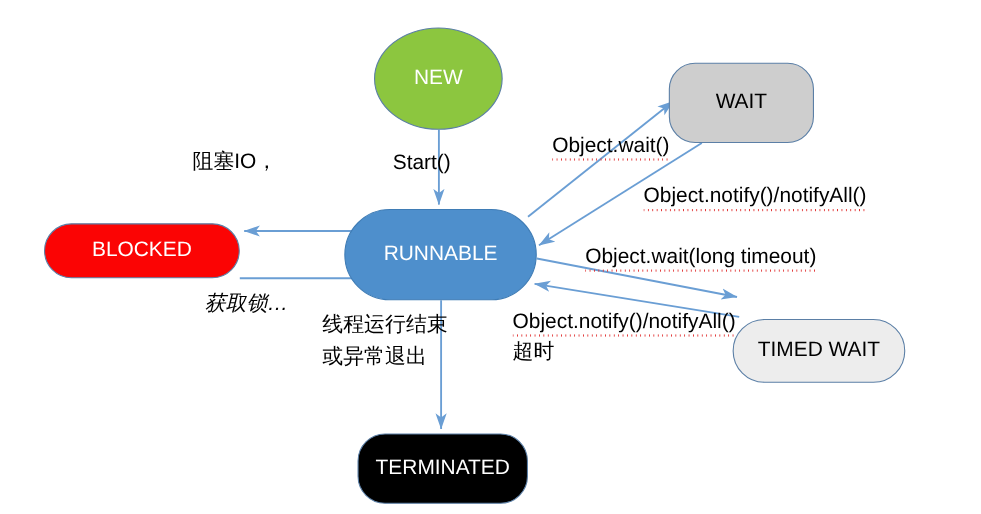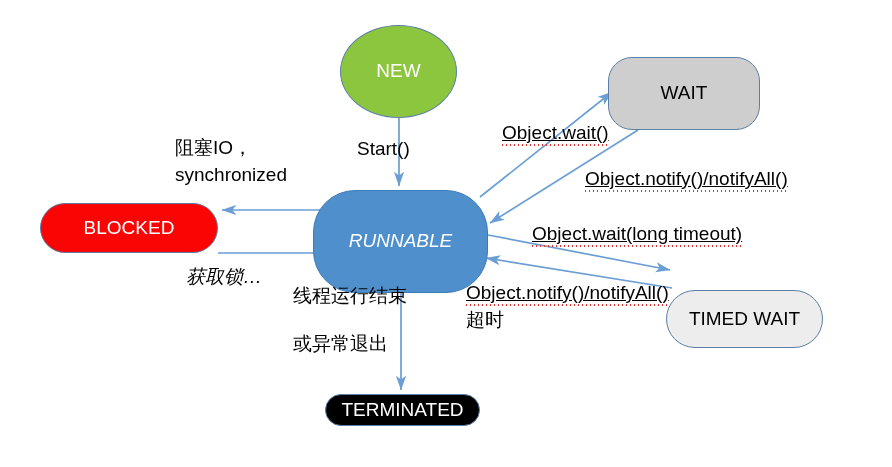--- a/index.html
+++ b/index.html
@@ -41,43 +41,42 @@
     border-radius: 50%;
     background: #8CC63F;
     border: 1.3px solid #5B7FA6;
     color: #ffffff;
     font-size: 19px;
   }
   .node-runnable {
     left: 313px;
     top: 190px;
     width: 175px;
-    height: 103px;
+    height: 83px;
     border-radius: 42px;
     background: #4E8FCC;
     border: 1.3px solid #3F7CB5;
     color: #ffffff;
     font-size: 19px;
-    font-style: italic;
   }
   .node-blocked {
     left: 40px;
     top: 203px;
     width: 178px;
     height: 50px;
     border-radius: 26px;
     background: #FB0404;
     border: 1.3px solid #5B7FA6;
     color: #ffffff;
     font-size: 19px;
   }
   .node-wait {
     left: 608px;
     top: 57px;
-    width: 152px;
+    width: 132px;
     height: 73px;
     border-radius: 24px;
     background: #CECECE;
     border: 1.3px solid #5B7FA6;
     color: #000000;
     font-size: 19px;
   }
   .node-timedwait {
     left: 666px;
     top: 258px;
@@ -87,21 +86,21 @@
     background: #EDEDED;
     border: 1.3px solid #5B7FA6;
     color: #000000;
     font-size: 19px;
     margin-top: 32px;
   }
   .node-terminated {
     left: 325px;
     top: 394px;
     width: 155px;
-    height: 32px;
+    height: 64px;
     border-radius: 25px;
     background: #000000;
     border: 1.3px solid #5B7FA6;
     color: #ffffff;
     font-size: 19px;
   }
   .edge-label {
     position: absolute;
     color: #000000;
     font-size: 19px;
@@ -111,21 +110,20 @@
   }
   .spell {
     background-image: linear-gradient(
       to right,
       #E03030 0px, #E03030 1.2px, transparent 1.2px, transparent 2.4px
     );
     background-repeat: repeat-x;
     background-size: 4px 2px;
     background-position: 0 100%;
     padding-bottom: 2px;
-    text-decoration: underline;
   }
 </style>
 </head>
 <body>
 
 <div id="canvas">
 
   <svg id="edges" viewBox="0 0 892 467" xmlns="http://www.w3.org/2000/svg">
     <defs>
       <marker id="ah" markerWidth="10" markerHeight="10" refX="8.4" refY="3.2" orient="auto" markerUnits="strokeWidth">
@@ -171,27 +169,26 @@
   </div>
 
   <div class="node node-terminated">
     <span>TERMINATED</span>
   </div>
 
   <div class="edge-label" style="left:357px; top:137px;">Start()</div>
 
   <div class="edge-label" style="left:175px; top:136px;">阻塞IO，</div>
 
-  <div class="edge-label" style="left:175px; top:163px;">synchronized</div>
 
   <div class="edge-label" style="left:186px; top:265px;font-style:italic;">获取锁…</div>
 
   <div class="edge-label" style="left:293px; top:284px;">线程运行结束</div>
 
-  <div class="edge-label" style="left:293px; top:332px;">或异常退出</div>
+  <div class="edge-label" style="left:293px; top:313px;">或异常退出</div>
 
   <div class="edge-label spell" style="left:502px; top:121px;">Object.wait()</div>
 
   <div class="edge-label spell" style="left:585px; top:167px;">Object.notify()/notifyAll()</div>
 
   <div class="edge-label spell" style="left:532px; top:222px;text-align:right;">Object.wait(long timeout)</div>
 
   <div class="edge-label spell" style="left:466px; top:281px;">Object.notify()/notifyAll()</div>
 
   <div class="edge-label" style="left:466px; top:308px;text-align:right;">超时</div>

